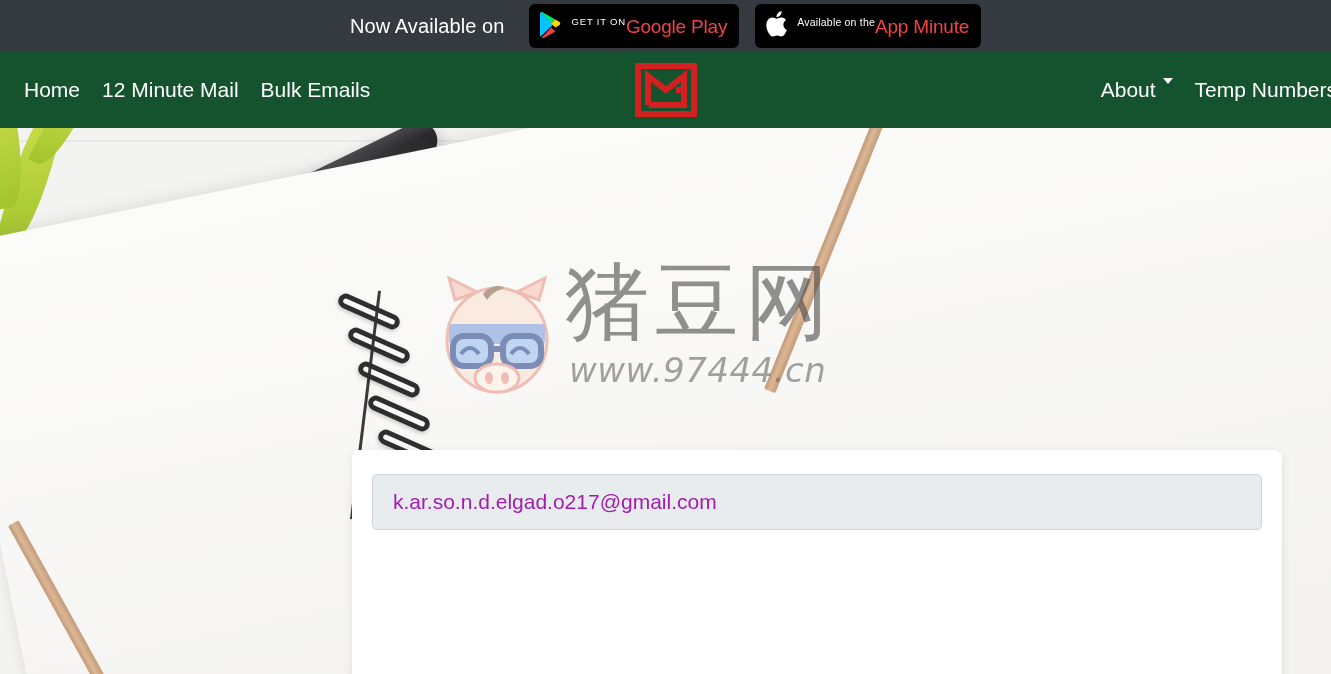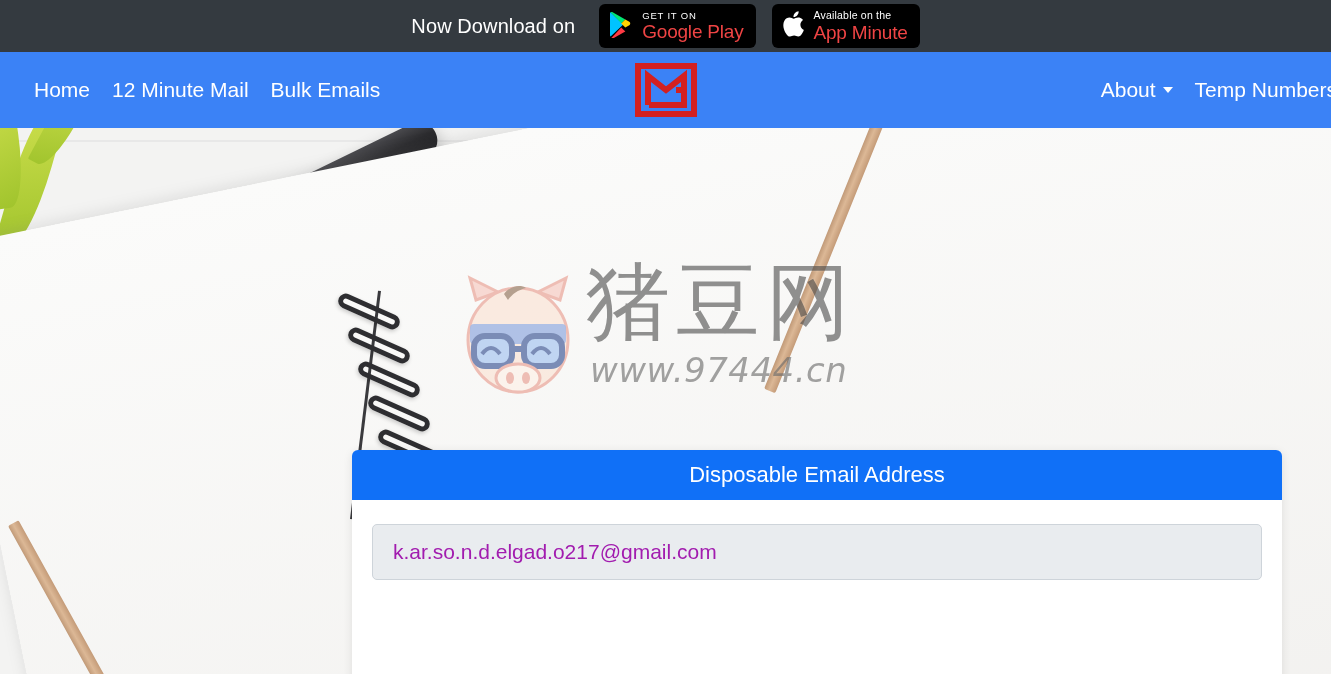--- a/index.html
+++ b/index.html
@@ -26,47 +26,47 @@
   }
   .store-badge {
     background:#000000;
     border-radius:6px;
     height:44px;
     display:flex; align-items:center;
     padding:0 12px 0 10px;
     gap:9px;
     cursor:pointer;
   }
-  .badge-txt { display:flex; flex-direction:column; justify-content:center; line-height:1; }
+  .badge-txt { display:flex; flex-direction:row; justify-content:center; line-height:1; }
   .badge-small {
     color:#ffffff; font-size:9.5px; letter-spacing:.8px;
     text-transform:uppercase; margin-bottom:2px;
   }
   .badge-small.lc { text-transform:none; letter-spacing:.2px; font-size:10.5px; }
   .badge-big { color:#ef4444; font-size:19px; letter-spacing:-.2px; }
 
   
   .navbar {
     height:76px; width:100%;
-    background:#3b82f6;
+    background:#14532d;
     display:flex; align-items:center;
     position:relative; z-index:30;
-    padding:0 34px;
+    padding:0 24px;
   }
   .nav-left { display:flex; align-items:center; gap:22px; }
   .nav-right {
     display:flex; align-items:center; gap:22px;
     position:absolute; right:-6px; top:0; height:100%;
   }
   .nav-link {
     color:#ffffff; font-size:21px;
     text-decoration:none; white-space:nowrap;
     cursor:pointer;
   }
-  .nav-dd { display:flex; align-items:center; gap:7px; cursor:pointer; }
+  .nav-dd { display:flex; align-items:flex-start; gap:7px; cursor:pointer; }
   .caret {
     width:0; height:0;
     border-left:5.5px solid transparent;
     border-right:5.5px solid transparent;
     border-top:6px solid #ffffff;
   }
   .nav-logo {
     position:absolute; left:50%; transform:translateX(-50%);
     top:50%; margin-top:-33px;
     width:62px; height:66px;
@@ -135,21 +135,21 @@
     position:absolute;
     width:3px; height:230px;
     background:#3a3a3d;
     left:34px; top:-6px;
     transform:rotate(7deg);
   }
 
   
   .watermark {
     position:absolute;
-    left:454px; top:138px;
+    left:433px; top:138px;
     width:420px; height:130px;
     z-index:18;
     pointer-events:none;
     opacity:.62;
   }
   .wm-pig {
     position:absolute; left:0; top:8px;
     width:128px; height:122px;
   }
   .wm-cn {
@@ -198,21 +198,21 @@
     color:#a21caf;
     padding:0 20px;
     font-family:"Liberation Sans", sans-serif;
     cursor:text;
   }
 </style>
 </head>
 <body>
 
 <div class="topbar">
-  <span class="topbar-text">Now Download on</span>
+  <span class="topbar-text">Now Available on</span>
 
   <div class="store-badge">
     <span>
       <svg width="24" height="27" viewBox="0 0 24 27">
         <path d="M1.6 1.2 14.3 13.4 1.6 25.6C1.2 25.3 1 24.8 1 24.2V2.6c0-.6.2-1.1.6-1.4z" fill="#00c3ff"></path>
         <path d="M1.6 1.2C2 .8 2.6.8 3.2 1.1l13.1 7.4-3.9 3.8z" fill="#00e676"></path>
         <path d="M16.3 8.5l4 2.3c1.3.7 1.3 2.6 0 3.4l-4 2.3-4.1-4z" fill="#ffd400"></path>
         <path d="M12.2 16.5l4.1 4-13.1 7.4c-.6.3-1.2.3-1.6-.1z" fill="#ff3a44"></path>
       </svg>
     </span>
@@ -303,21 +303,18 @@
       <path d="M78 80q9-12 18 0" fill="none" stroke="#2f4b8f" stroke-width="4"></path>
       <ellipse cx="64" cy="104" rx="22" ry="14" fill="#fdf0e6" stroke="#e89a8c" stroke-width="3"></ellipse>
       <ellipse cx="56" cy="104" rx="4" ry="6" fill="#e89a8c"></ellipse>
       <ellipse cx="72" cy="104" rx="4" ry="6" fill="#e89a8c"></ellipse>
     </svg>
     <div class="wm-cn">猪豆网</div>
     <div class="wm-url">www.97444.cn</div>
   </div>
 
   <div class="card">
-    <div class="card-header">
-      <span>Disposable Email Address</span>
-    </div>
     <div class="card-body">
       <input class="email-input" type="text" readonly="" value="k.ar.so.n.d.elgad.o217@gmail.com" style="">
       
     </div>
   </div>
 </div>
 
 </body></html>

